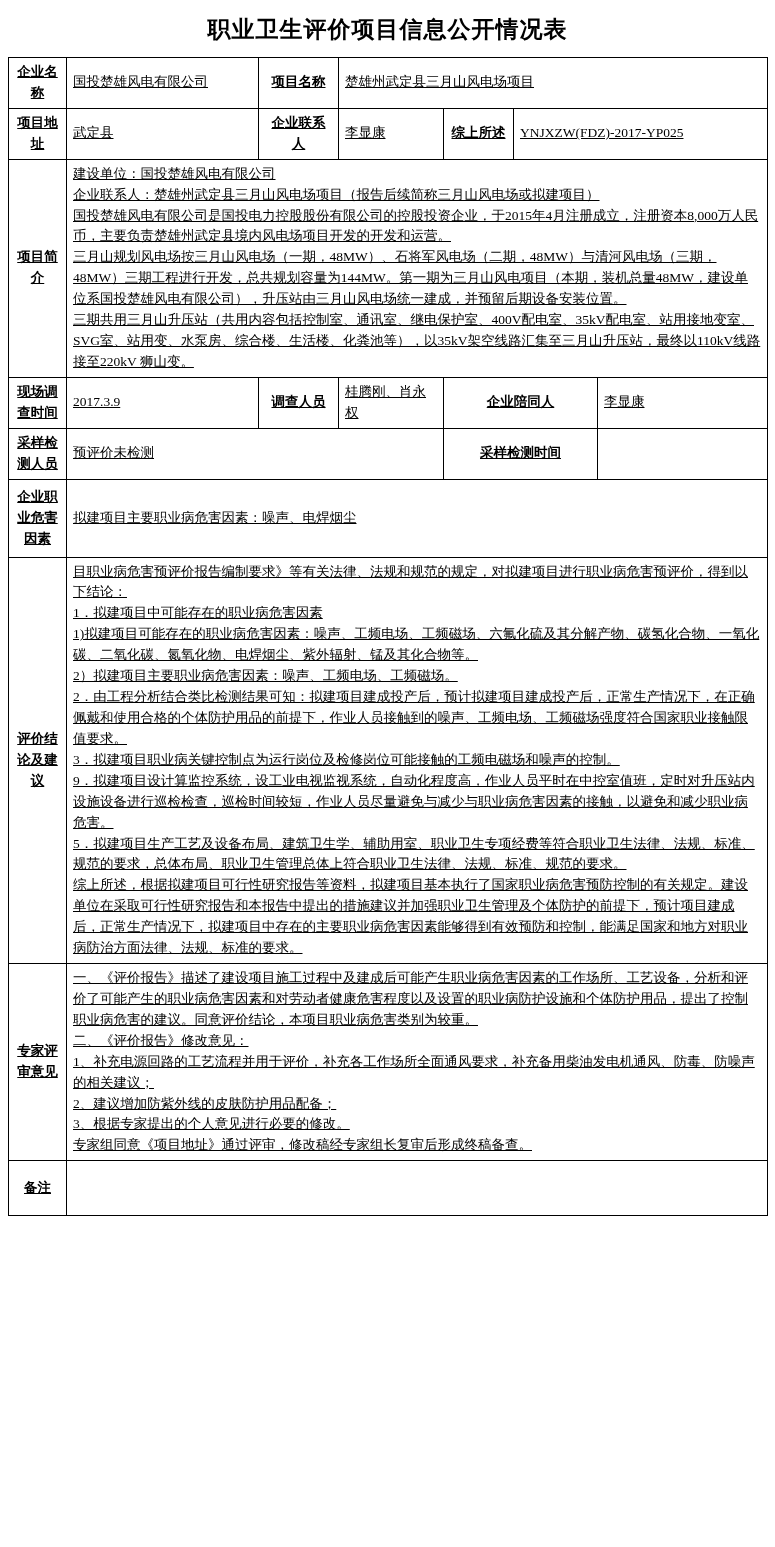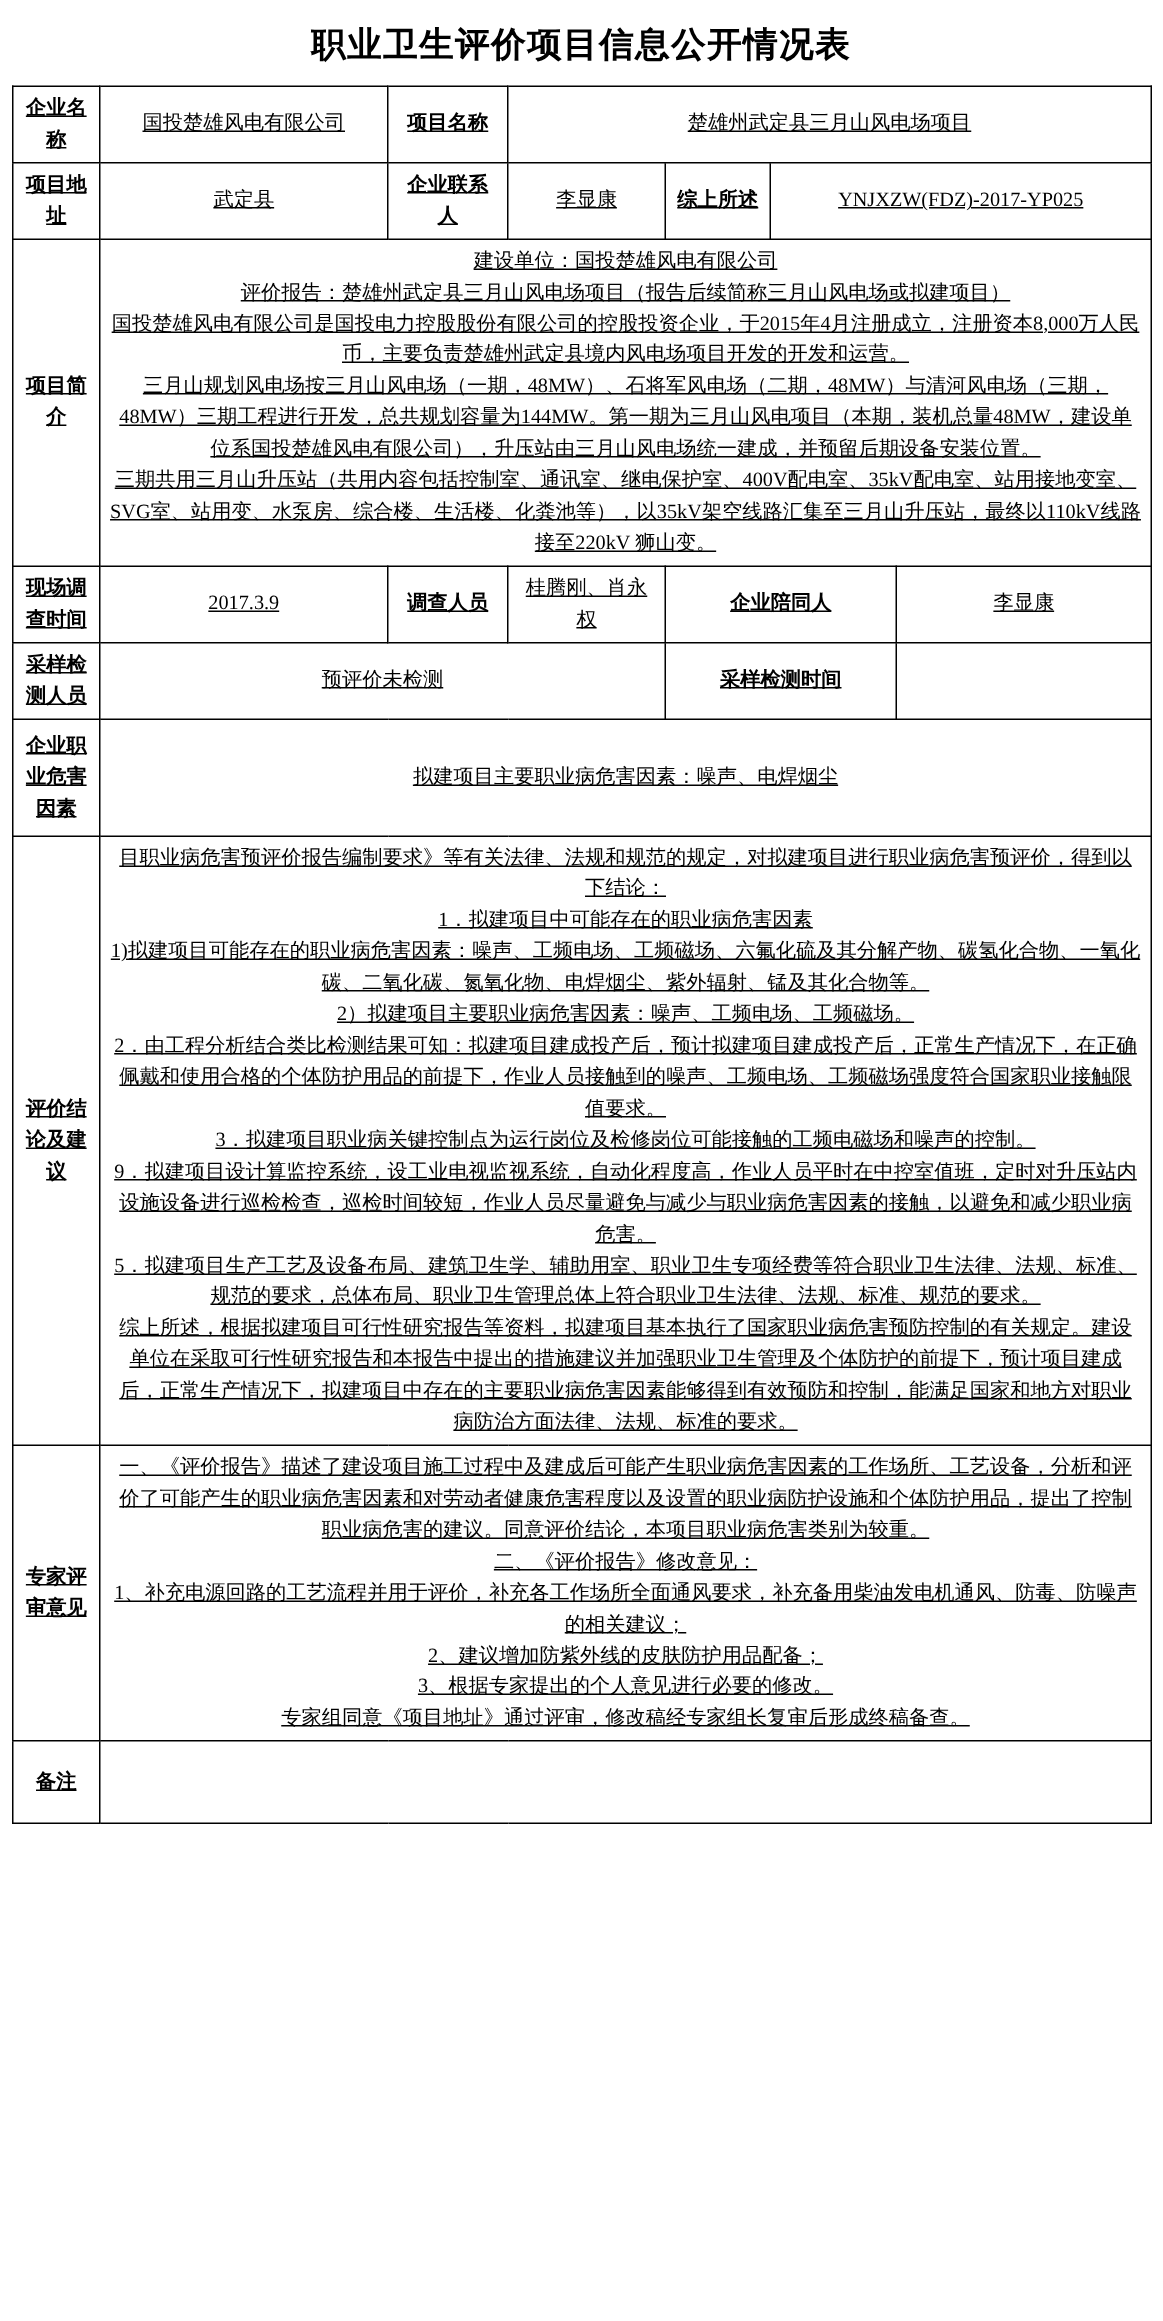--- a/index.html
+++ b/index.html
@@ -41,25 +41,25 @@
     padding: 4px 6px;
     font-family: "Liberation Serif", "DejaVu Serif", serif;
   }
   td.lbl {
     text-align: center;
     font-weight: bold;
     font-size: 14px;
     padding: 4px 2px;
   }
   td.ctr {
-    text-align: center;
+    text-align: left;
     margin-left: 33px;
   }
   td.body {
-    text-align: center;
+    text-align: left;
     vertical-align: top;
     padding: 6px 7px;
   }
   .para {
     margin: 0;
     text-indent: 0;
   }
   .mono {
     font-family: "Liberation Mono", "DejaVu Sans Mono", monospace;
     font-size: 13px;
@@ -102,21 +102,21 @@
         <td class="lbl">综上所述</td>
         <td class="ctr mono" colspan="2">YNJXZW(FDZ)-2017-YP025</td>
       </tr>
 
       <tr>
         <td class="lbl">
           <span class="blk">项目简介</span>
         </td>
         <td class="body" colspan="6">
           <p class="para">建设单位：国投楚雄风电有限公司</p>
-          <p class="para">评价报告：楚雄州武定县三月山风电场项目（报告后续简称三月山风电场或拟建项目）</p>
+          <p class="para">企业联系人：楚雄州武定县三月山风电场项目（报告后续简称三月山风电场或拟建项目）</p>
           <p class="para">国投楚雄风电有限公司是国投电力控股股份有限公司的控股投资企业，于2015年4月注册成立，注册资本8,000万人民币，主要负责楚雄州武定县境内风电场项目开发的开发和运营。</p>
           <p class="para">三月山规划风电场按三月山风电场（一期，48MW）、石将军风电场（二期，48MW）与清河风电场（三期，48MW）三期工程进行开发，总共规划容量为144MW。第一期为三月山风电项目（本期，装机总量48MW，建设单位系国投楚雄风电有限公司），升压站由三月山风电场统一建成，并预留后期设备安装位置。</p>
           <p class="para">三期共用三月山升压站（共用内容包括控制室、通讯室、继电保护室、400V配电室、35kV配电室、站用接地变室、SVG室、站用变、水泵房、综合楼、生活楼、化粪池等），以35kV架空线路汇集至三月山升压站，最终以110kV线路接至220kV 狮山变。</p>
         </td>
       </tr>
 
       <tr>
         <td class="lbl">现场调查时间</td>
         <td class="ctr">2017.3.9</td>
         <td class="lbl">调查人员</td>

